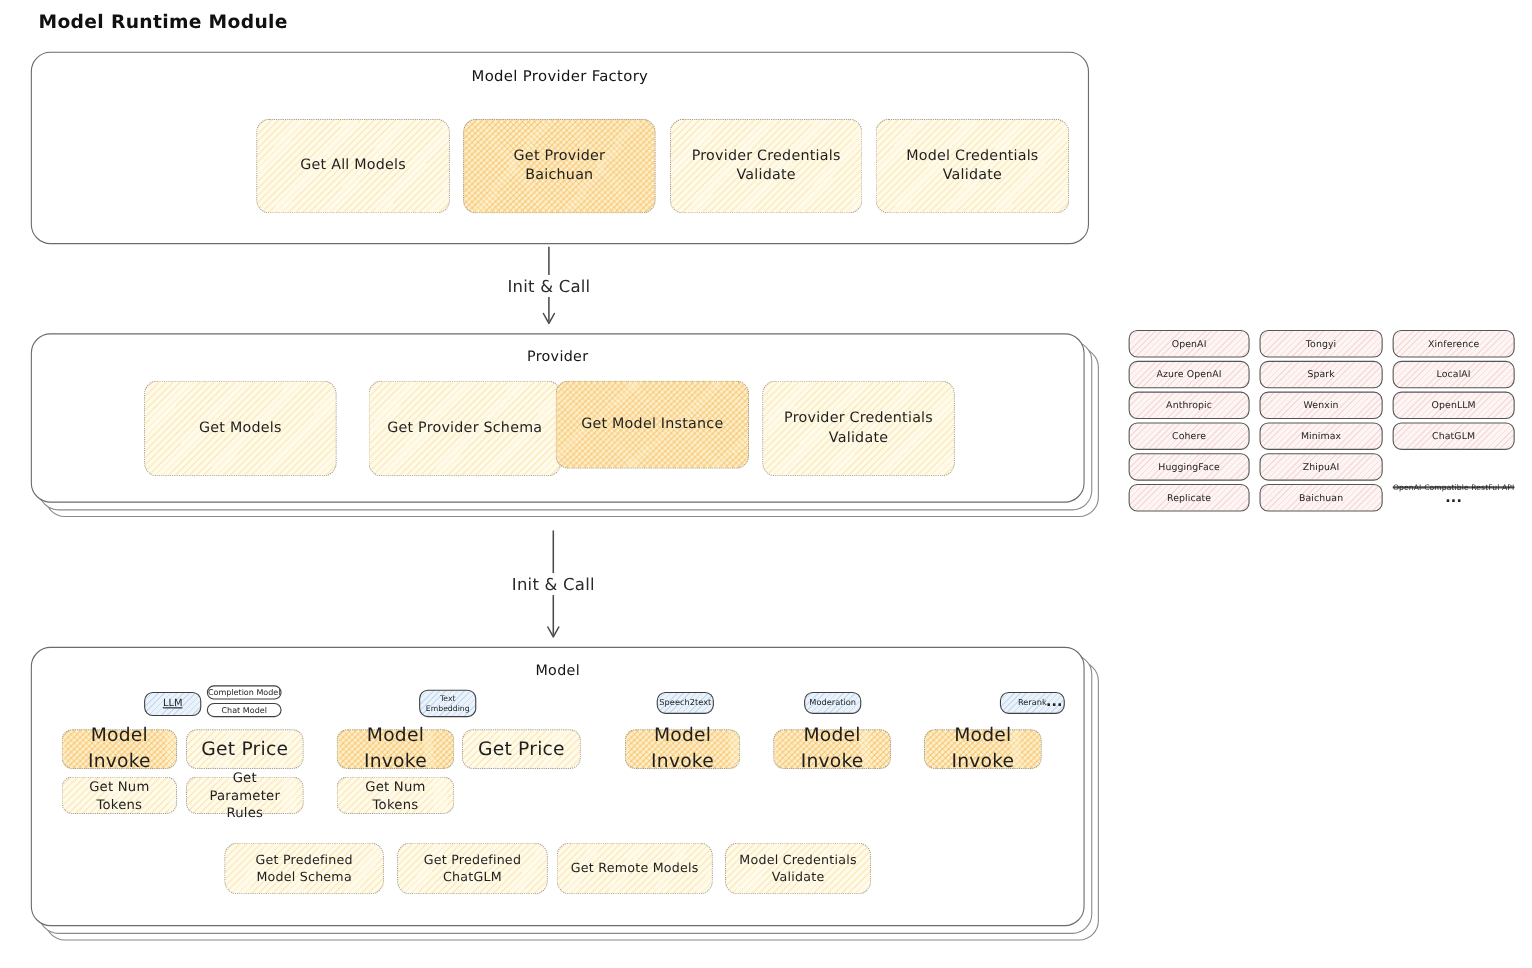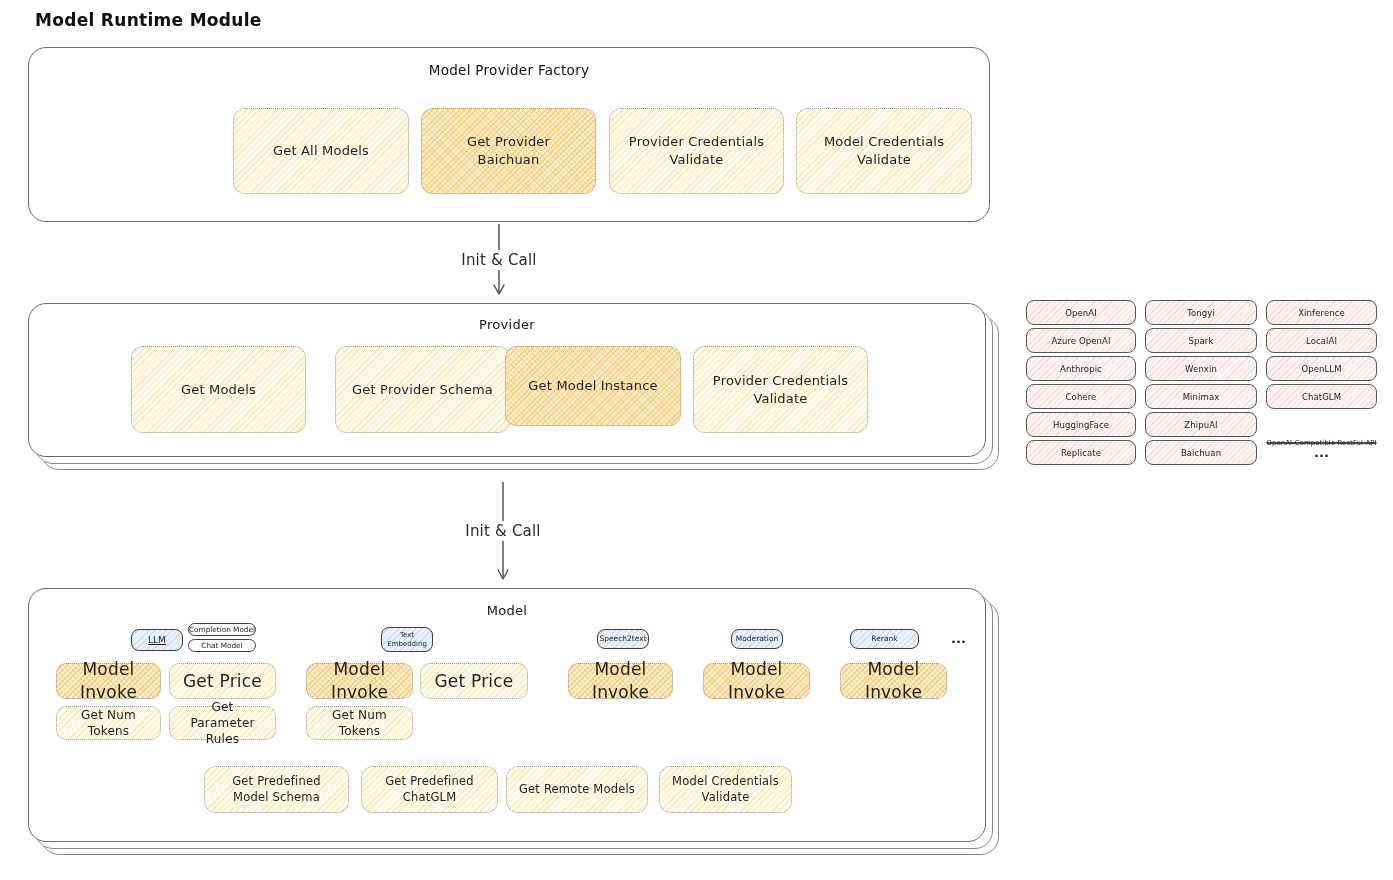--- a/index.html
+++ b/index.html
@@ -141,21 +141,21 @@
   <div class="sheet" style="left:35px;top:595px;width:956px;height:252px;"></div>
   <div class="panel" style="left:28px;top:588px;width:956px;height:252px;">
     <div class="panel-title" style="top:14px;font-size:13px;">Model</div>
 
     <div class="tab llm" style="left:102px;top:40px;width:52px;height:22px;">LLM</div>
     <div class="tag" style="left:159px;top:34px;width:68px;height:13px;">Completion Model</div>
     <div class="tag" style="left:159px;top:50px;width:68px;height:13px;">Chat Model</div>
     <div class="tab" style="left:352px;top:38px;width:52px;height:25px;font-size:7px;padding:0 6px;">Text Embedding</div>
     <div class="tab" style="left:568px;top:40px;width:52px;height:20px;">Speech2text</div>
     <div class="tab" style="left:702px;top:40px;width:52px;height:20px;">Moderation</div>
-    <div class="tab" style="left:821px;top:40px;width:69px;height:20px;">Rerank</div>
+    <div class="tab" style="left:880px;top:40px;width:59px;height:20px;">Rerank</div>
     <div class="dots-text" style="left:922px;top:42px;">...</div>
 
     <div class="btn hl sm" style="left:27px;top:74px;width:105px;height:36px;">Model Invoke</div>
     <div class="btn sm" style="left:140px;top:74px;width:107px;height:36px;">Get Price</div>
     <div class="btn hl sm" style="left:277px;top:74px;width:107px;height:36px;">Model Invoke</div>
     <div class="btn sm" style="left:391px;top:74px;width:108px;height:36px;">Get Price</div>
     <div class="btn hl sm" style="left:539px;top:74px;width:105px;height:36px;">Model Invoke</div>
     <div class="btn hl sm" style="left:674px;top:74px;width:107px;height:36px;">Model Invoke</div>
     <div class="btn hl sm" style="left:811px;top:74px;width:107px;height:36px;">Model Invoke</div>
 

